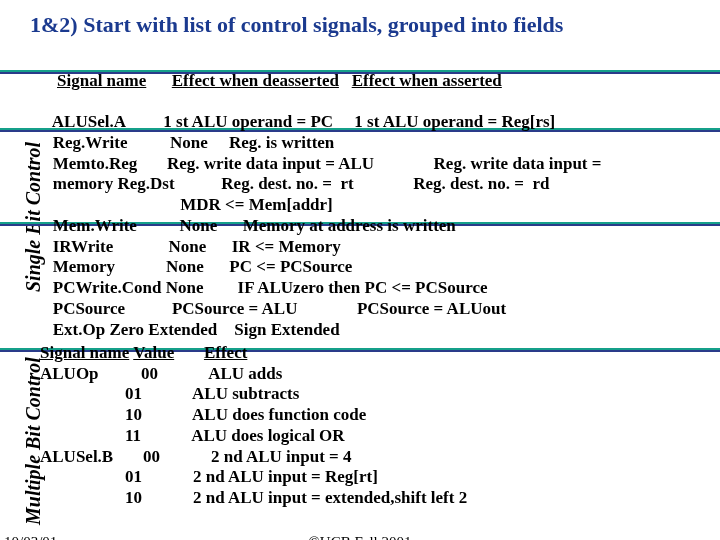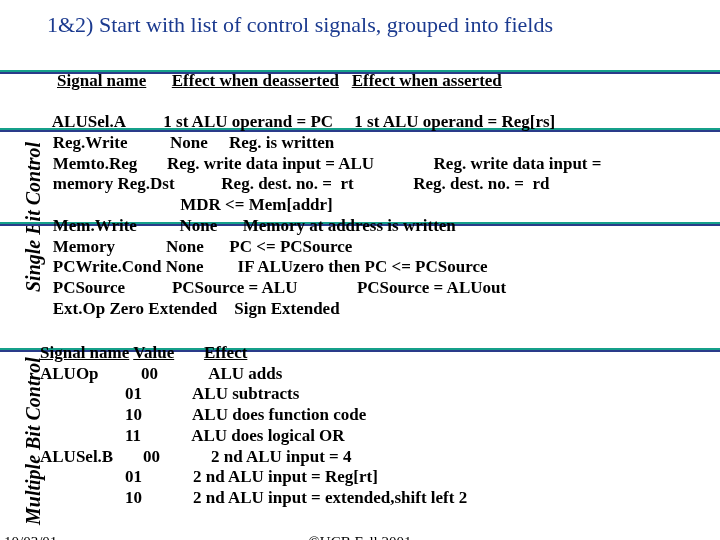--- a/index.html
+++ b/index.html
@@ -7,22 +7,22 @@
     width: 720px;
     height: 540px;
     background: #fff;
     font-family: "Times New Roman", serif;
     position: relative;
     overflow: hidden;
   }
   .title {
     color: #1b3a8f;
     font-size: 22px;
-    font-weight: normal;
-    padding: 12px 10px 8px 47px;
+    font-weight: bold;
+    padding: 12px 10px 8px 30px;
   }
   .sidebar-label {
     position: absolute;
     font-style: italic;
     font-weight: bold;
     font-size: 20px;
     color: #000;
     transform: rotate(-90deg);
     transform-origin: left top;
     white-space: nowrap;
@@ -77,20 +77,21 @@
 <div class="block block1">
   <div class="row">
     <span class="hdr">Signal name</span><span>      </span><span class="hdr">Effect when deasserted</span><span>   </span><span class="hdr">Effect when asserted</span>
   </div>
   <div class="row">   <span>ALUSel.A</span>         <span>1 st ALU operand = PC</span>     <span>1 st ALU operand = Reg[rs]</span></div>
   <div class="row">   <span>Reg.Write</span>          <span>None</span>     <span>Reg. is written</span></div>
   <div class="row">   <span>Memto.Reg</span>       <span>Reg. write data input = ALU</span>              <span>Reg. write data input =</span></div>
   <div class="row">   <span>memory</span> <span>Reg.Dst</span>           <span>Reg. dest. no. =  rt</span>              <span>Reg. dest. no. =  rd</span></div>
   <div class="row">                                 <span>MDR &lt;= Mem[addr]</span></div>
   <div class="row">   <span>Mem.Write</span>          <span>None</span>      <span>Memory at address is written</span></div>
+  <div class="row">   <span>IRWrite</span>             <span>None</span>      <span>IR &lt;= Memory</span></div>
   <div class="row">   <span>Memory</span>            <span>None</span>      <span>PC &lt;= PCSource</span></div>
   <div class="row">   <span>PCWrite.Cond</span> <span>None</span>        <span>IF ALUzero then PC &lt;= PCSource</span></div>
   <div class="row">   <span>PCSource</span>           <span>PCSource = ALU</span>              <span>PCSource = ALUout</span></div>
   <div class="row">   <span>Ext.Op</span> <span>Zero Extended</span>    <span>Sign Extended</span></div>
 </div>
 
 <div class="block block2">
   <div class="row"><span class="hdr">Signal name</span> <span class="hdr">Value</span>       <span class="hdr">Effect</span></div>
   <div class="row"><span>ALUOp</span>          <span>00</span>            <span>ALU adds</span></div>
   <div class="row">                    <span>01</span>            <span>ALU subtracts</span></div>

